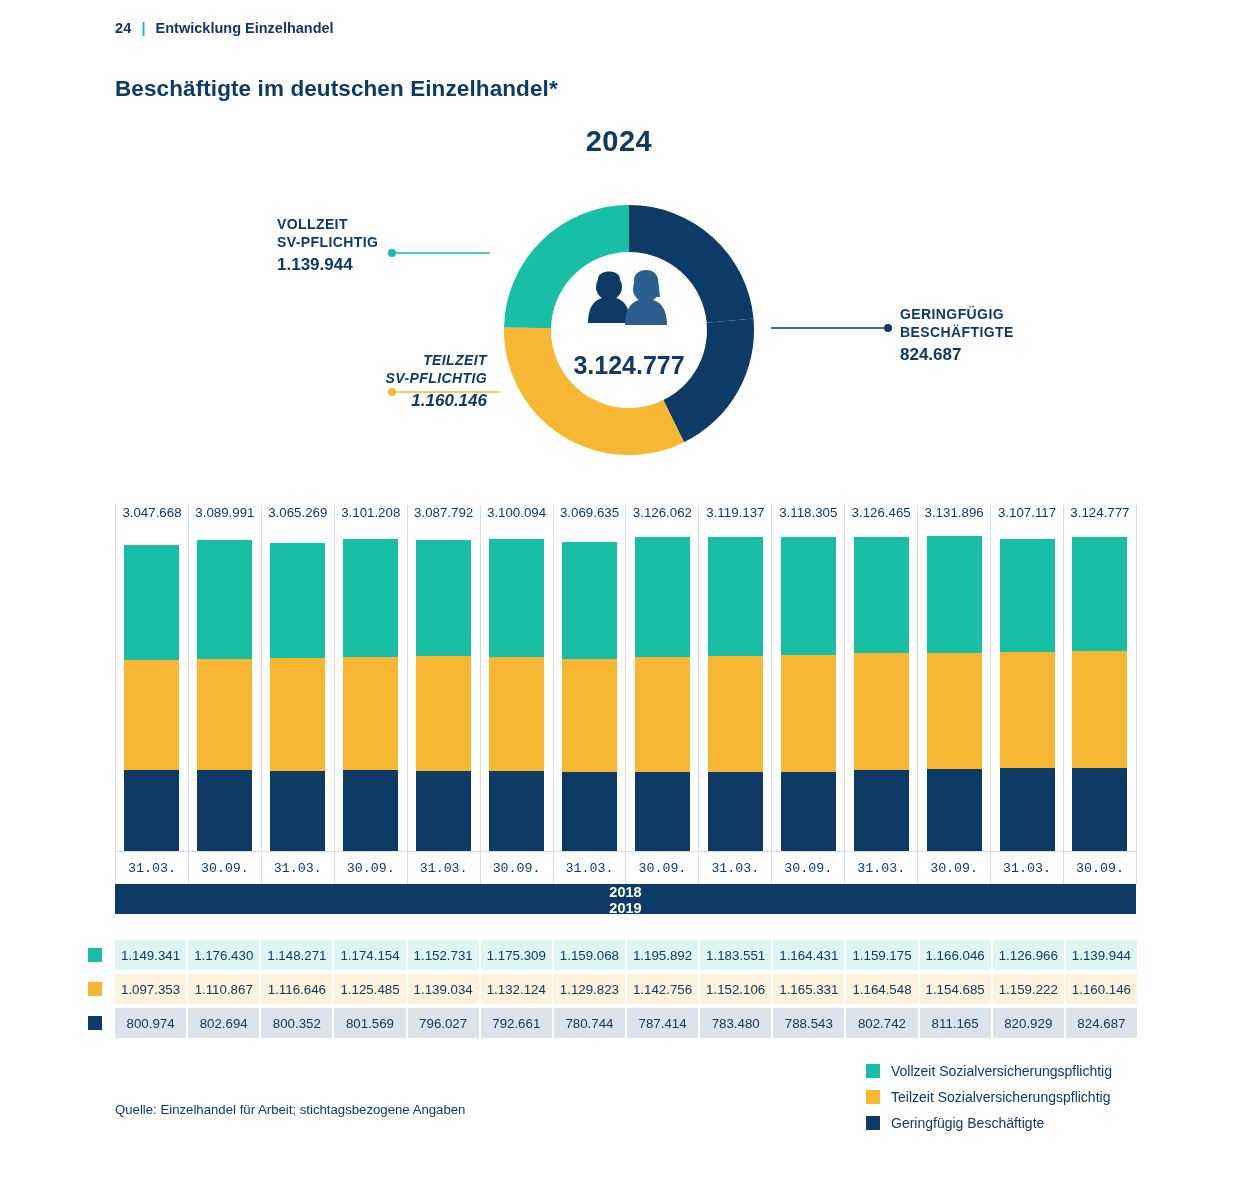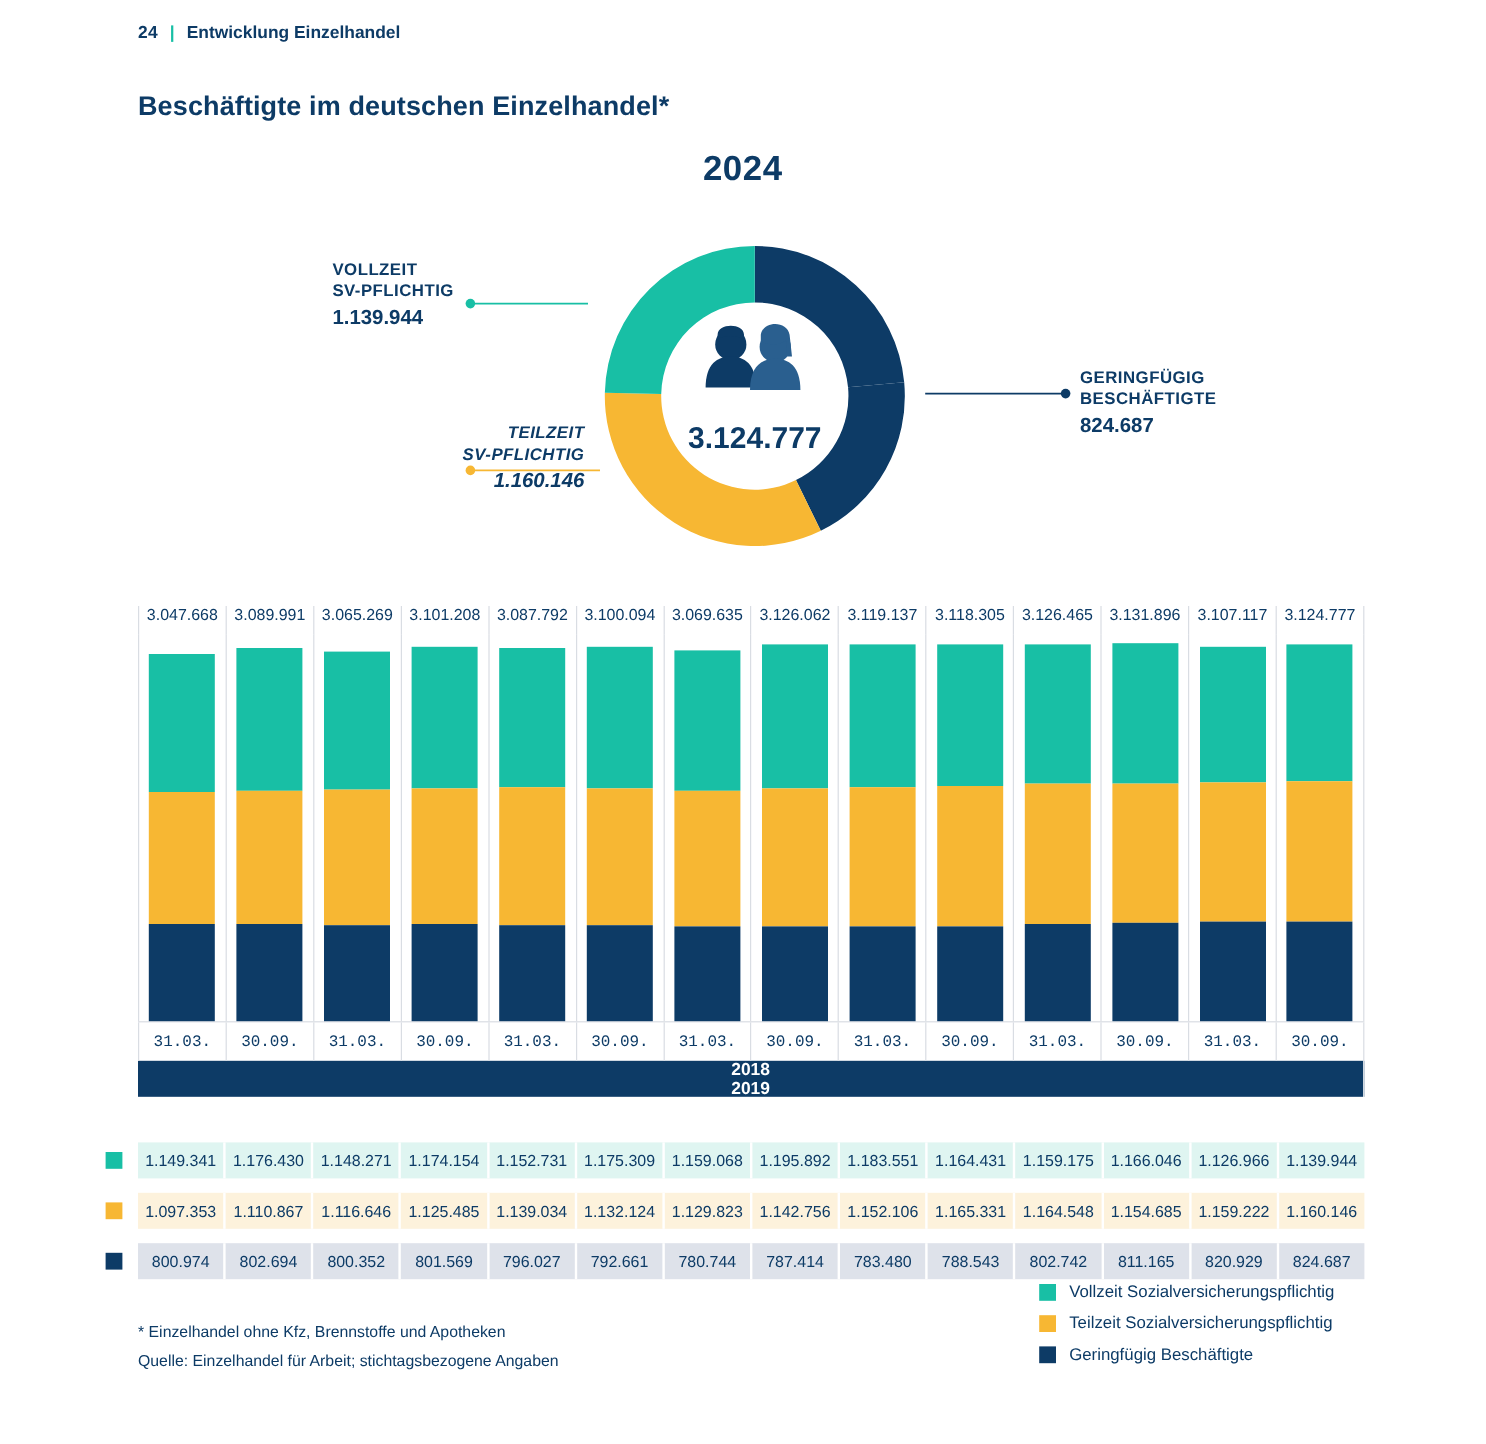--- a/index.html
+++ b/index.html
@@ -206,21 +206,20 @@
     position: absolute;
     left: 88px;
     top: 940px;
     width: 1049px;
   }
   .value-row {
     display: flex;
     align-items: stretch;
     height: 30px;
     margin-bottom: 4px;
-    margin-top: 12px;
   }
   .value-row .swatch-cell {
     width: 27px;
     display: flex;
     align-items: center;
     justify-content: flex-start;
   }
   .swatch {
     width: 14px;
     height: 14px;
@@ -250,21 +249,21 @@
 
   
   .legend {
     position: absolute;
     left: 866px;
     top: 1058px;
     width: 300px;
   }
   .legend-item {
     display: flex;
-    align-items: flex-end;
+    align-items: center;
     gap: 11px;
     height: 26px;
     font-size: 14px;
     color: #0d3b66;
   }
   .legend-swatch {
     width: 14px;
     height: 14px;
     flex: none;
   }
@@ -565,15 +564,14 @@
       <span class="legend-swatch" style="background: rgb(247, 183, 51);"></span>
       <span>Teilzeit Sozialversicherungspflichtig</span>
     </div>
     <div class="legend-item">
       <span class="legend-swatch" style="background: rgb(13, 59, 102);"></span>
       <span>Geringfügig Beschäftigte</span>
     </div>
   </div>
 
 <div class="footnotes">
-  <div>* Einzelhandel ohne Kfz, Brennstoffe und Apotheken</div>
   <div>Quelle: Einzelhandel für Arbeit; stichtagsbezogene Angaben</div>
 </div>
 
 </body></html>

